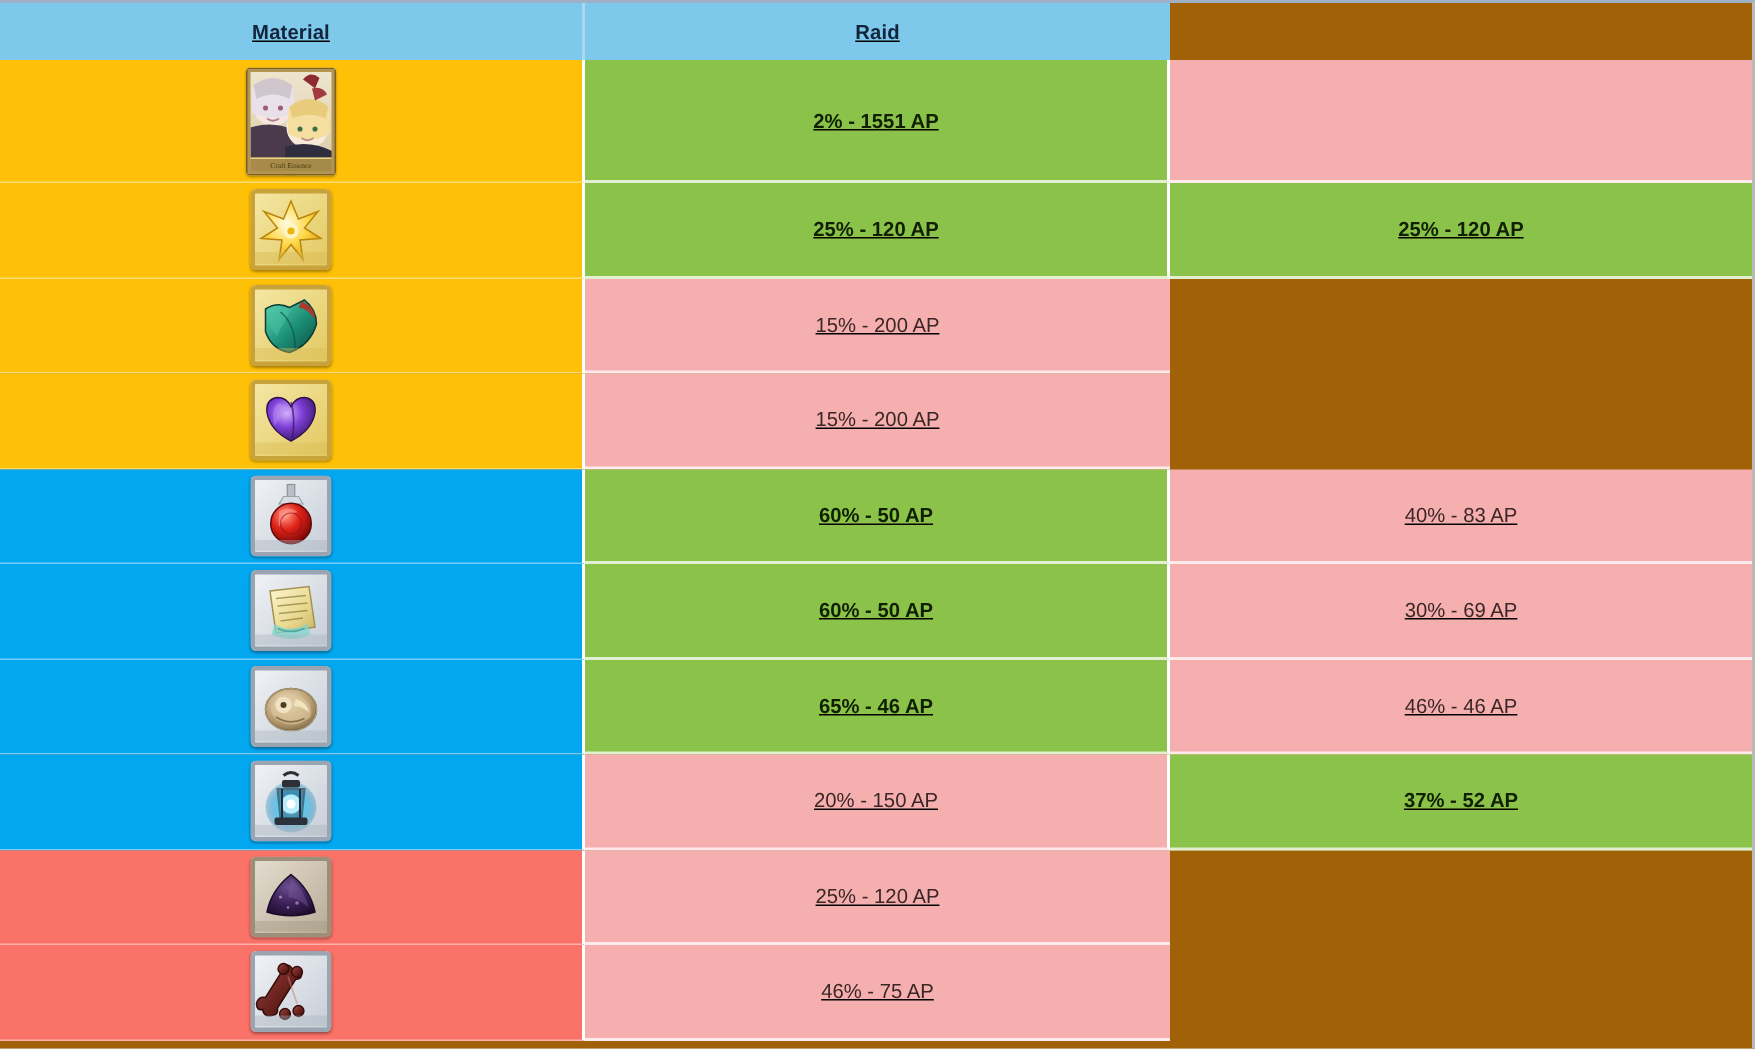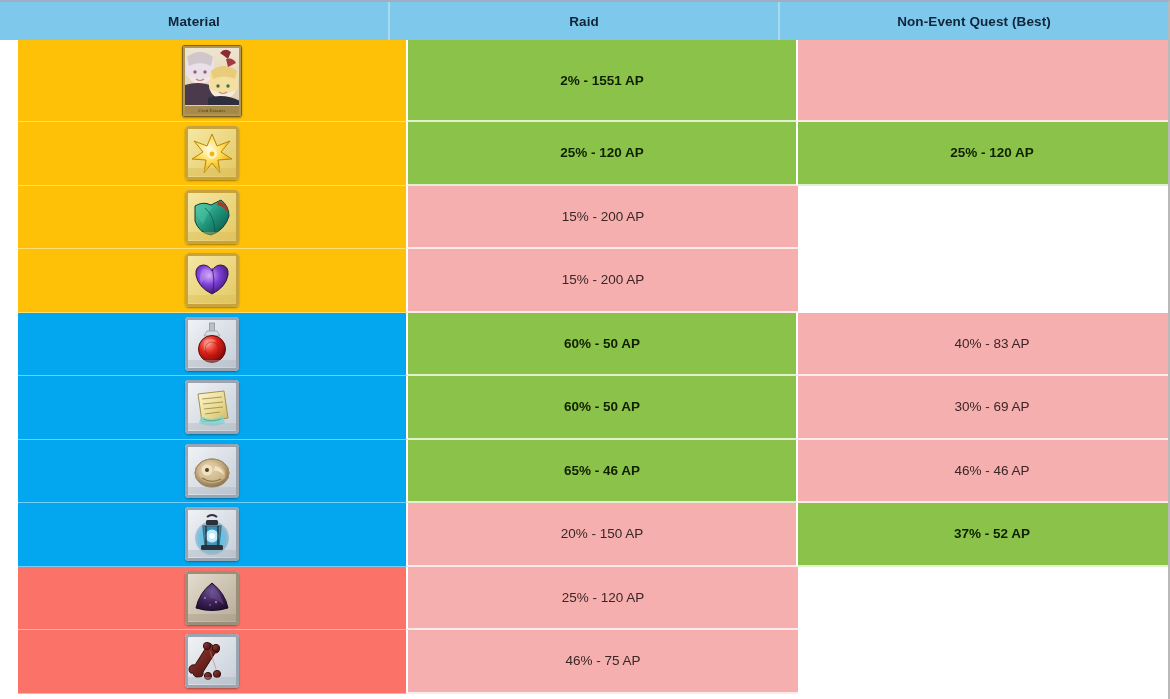--- a/index.html
+++ b/index.html
@@ -10,24 +10,25 @@
     height: 699px;
     overflow: hidden;
     background: #cfcfcf;
     font-family: "Liberation Sans", sans-serif;
   }
 
   #table-root {
     width: 1170px;
     height: 699px;
     position: relative;
-    background: #ffffff;
+    background: #a16207;
     border-right: 2px solid #b9b9b9;
     border-top: 2px solid #9fb0c4;
     overflow: hidden;
+    text-decoration: underline;
   }
 
   .row {
     display: flex;
     width: 100%;
     align-items: stretch;
   }
 
   
   .header-row { height: 38px; }
@@ -45,21 +46,21 @@
     height: 100%;
   }
   .header-cell:last-child { border-right: none; }
 
   
   .col-material { width: 390px; flex: 0 0 390px; }
   .col-raid     { width: 390px; flex: 0 0 390px; }
   .col-quest    { width: 388px; flex: 0 0 388px; }
 
   
-  .body-row { height: 63.5px; padding-left: 18px; }
+  .body-row { height: 63.5px; }
   .body-row.tall { height: 82px; }
 
   .mat-cell {
     display: flex;
     align-items: center;
     justify-content: center;
     border-bottom: 1px solid rgba(255,255,255,.45);
     border-right: 2px solid #ffffff;
   }
   .tier-gold { background: #ffc107; }
@@ -100,21 +101,20 @@
   .icon-frame svg { display: block; width: 100%; height: 100%; }
 </style>
 </head>
 <body>
 
 <div id="table-root">
 
   <div class="row header-row">
     <div class="header-cell col-material">Material</div>
     <div class="header-cell col-raid">Raid</div>
-    <div class="header-cell col-quest">Non-Event Quest (Best)</div>
   </div>
 
   <div id="body">
       <div class="row body-row tall">
         <div class="mat-cell col-material tier-gold">
           <span class="icon-frame ce">
     <svg viewBox="0 0 60 72">
       <defs>
         <linearGradient id="ceBg" x1="0" y1="0" x2="0" y2="1">
           <stop offset="0" stop-color="#efe6cf"></stop>

